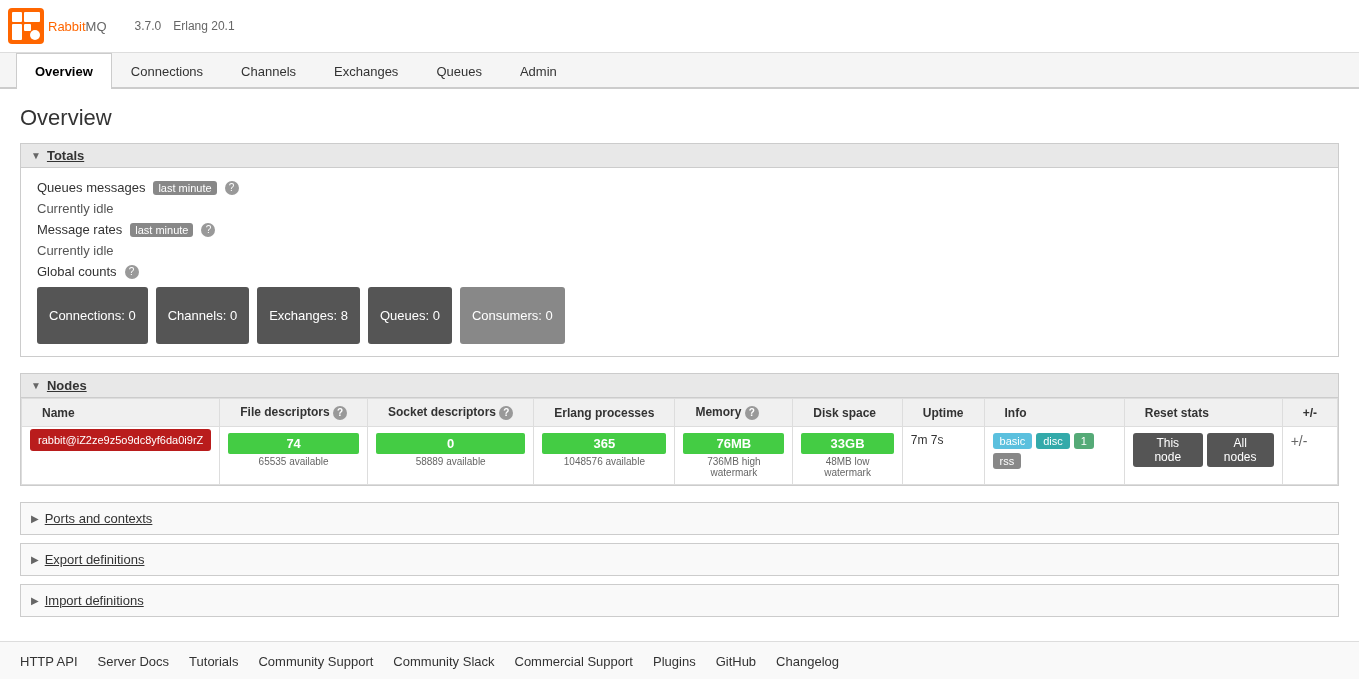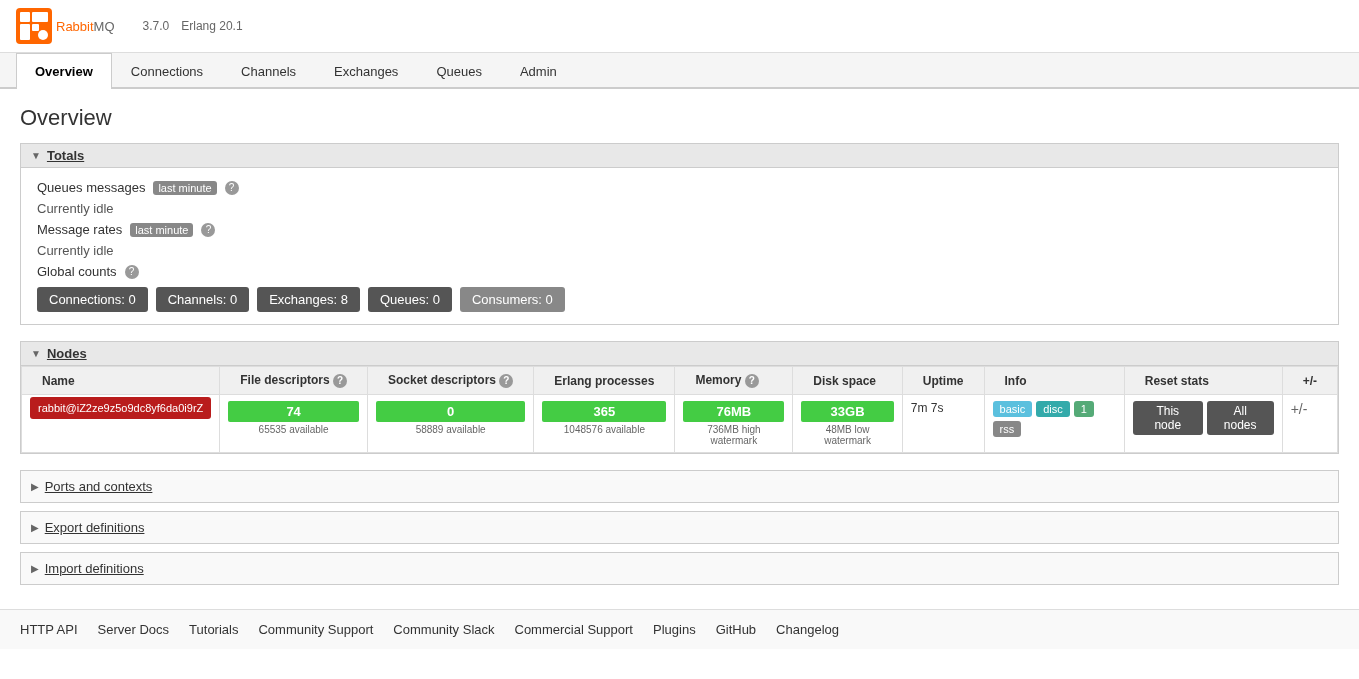--- a/index.html
+++ b/index.html
@@ -2,21 +2,21 @@
 <html><head>
   <meta charset="utf-8">
   <style>
     * { box-sizing: border-box; margin: 0; padding: 0; }
     body { font-family: Arial, Helvetica, sans-serif; font-size: 13px; color: #333; background: #fff; }
 
     
     .top-bar {
       display: flex;
       align-items: center;
-      padding: 8px 16px;
+      padding: 8px 8px;
       border-bottom: 1px solid #ddd;
       background: #fff;
     }
     .logo {
       display: flex;
       align-items: center;
       gap: 4px;
       margin-right: 20px;
     }
     .logo-icon {
@@ -138,21 +138,21 @@
     .counts-row {
       display: flex;
       gap: 8px;
       margin-top: 8px;
       flex-wrap: wrap;
     }
     .count-btn {
       background: #555;
       color: #fff;
       border: none;
-      padding: 5px 12px;
+      padding: 21px 12px;
       border-radius: 3px;
       cursor: pointer;
       font-size: 13px;
     }
     .count-btn.light {
       background: #888;
     }
 
     
     .nodes-section {

